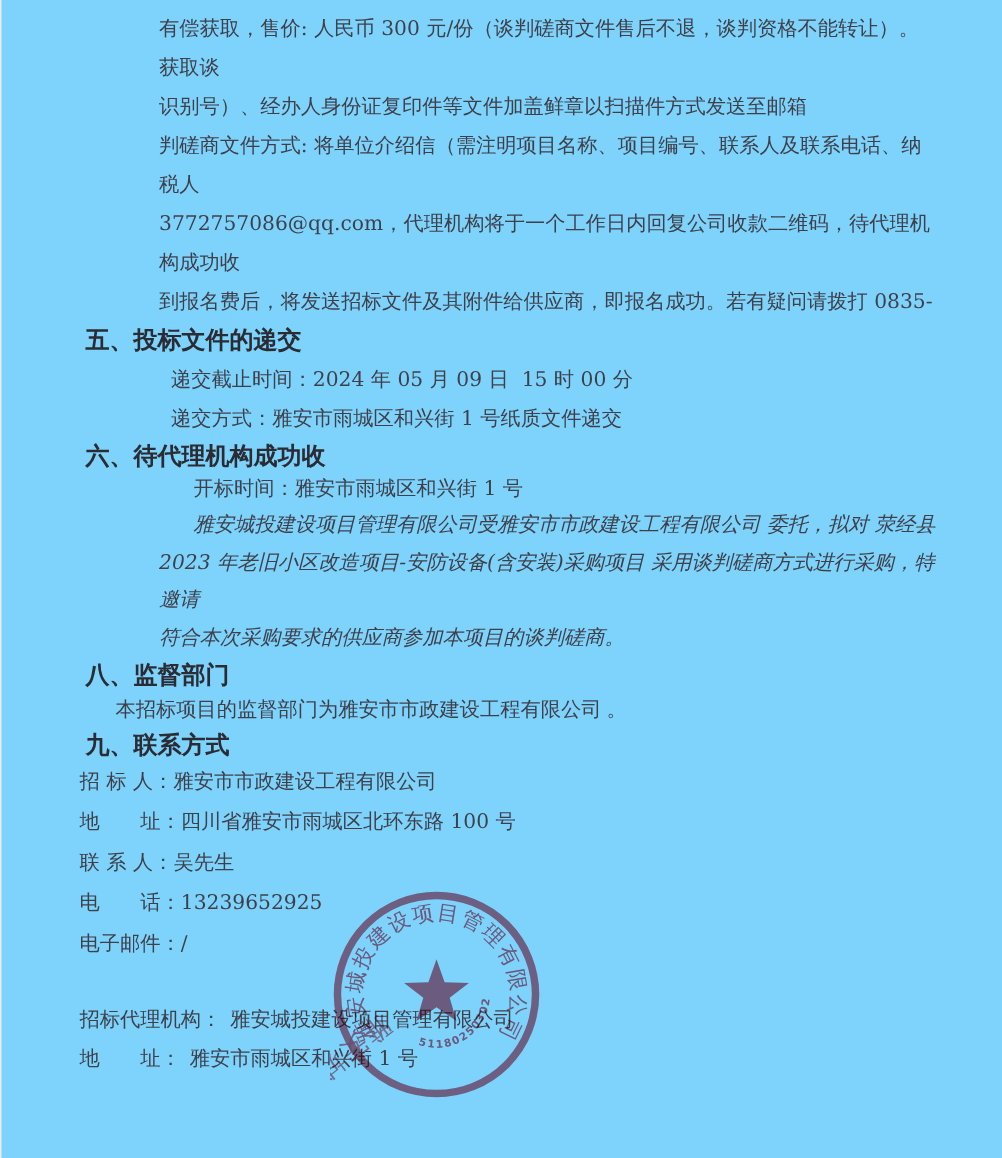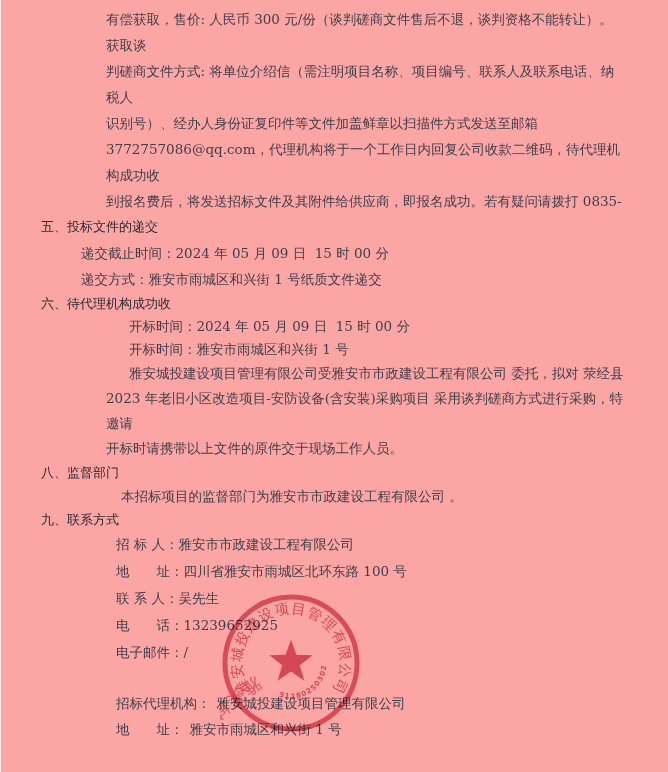--- a/index.html
+++ b/index.html
@@ -1,87 +1,84 @@
 <!DOCTYPE html>
 <html style="--seal-color: #d0485e;"><head>
 <meta charset="utf-8">
 <style>
   :root { --seal-color:#d0485e; }
   * { margin:0; padding:0; box-sizing:border-box; }
   html,body { background:#ffffff; }
   .page {
-    position:relative; width:668px; height:772px; background:#fca5a5;
+    position:relative; width:668px; height:772px; background:#7dd3fc;
     overflow:hidden; padding-top:6px;
     font-family:"DejaVu Serif","Liberation Serif",serif;
     color:#3f3f49; font-size:13.5px;
     border-left:1px solid #ececec;
   }
   .para-top .line { line-height:26px; margin-left:105px; margin-right:42px; }
   .heading {
     font-family:"DejaVu Sans","Liberation Sans",sans-serif;
-    font-weight:normal; color:#2b2b33; font-size:13px; margin-left:40px;
+    font-weight:bold; color:#2b2b33; font-size:16px; margin-left:56px;
   }
   .h5 { line-height:26px; }
   .h6, .h7, .h8, .h9 { line-height:23px; }
   .h7 { line-height:24px; }
-  .sec5-rows .row { line-height:26px; margin-left:80px; }
+  .sec5-rows .row { line-height:26px; margin-left:113px; }
   .sec6-rows .row { line-height:23px; margin-left:128px; }
-  .sec7-para .line { line-height:25px; margin-left:105px; margin-right:44px; }
+  .sec7-para .line { line-height:25px; margin-left:105px; margin-right:44px;font-style:italic; }
   .sec7-para .line.indent { margin-left:128px; }
-  .sec8-body { line-height:24px; margin-left:120px; }
-  .contact .row { line-height:27px; margin-left:115px; }
+  .sec8-body { line-height:24px; margin-left:76px;font-family:Liberation Serif, serif; }
+  .contact .row { line-height:27px; margin-left:52px; }
   .agency { margin-top:24px; }
   .agency .row { line-height:26px; }
   .row .lbl { white-space:pre; }
   .row .val { white-space:pre; }
   .agency .row .val { padding-left:6px; }
   .seal {
     position:absolute; left:219px; top:592px; width:142px; height:142px;
     mix-blend-mode:multiply; opacity:0.9; pointer-events:none;
   }
   .seal svg { width:100%; height:100%; }
   .seal text { font-family:"DejaVu Sans","Liberation Sans",sans-serif; }
 </style>
 </head>
 <body>
 
 <div class="page">
 
   <div class="para-top">
     <div class="line">有偿获取，售价: 人民币 300 元/份（谈判磋商文件售后不退，谈判资格不能转让）。获取谈</div>
+    <div class="line">识别号）、经办人身份证复印件等文件加盖鲜章以扫描件方式发送至邮箱</div>
     <div class="line">判磋商文件方式: 将单位介绍信（需注明项目名称、项目编号、联系人及联系电话、纳税人</div>
-    <div class="line">识别号）、经办人身份证复印件等文件加盖鲜章以扫描件方式发送至邮箱</div>
     <div class="line">3772757086@qq.com，代理机构将于一个工作日内回复公司收款二维码，待代理机构成功收</div>
     <div class="line">到报名费后，将发送招标文件及其附件给供应商，即报名成功。若有疑问请拨打 0835-</div>
   </div>
 
   <div class="heading h5">五、投标文件的递交</div>
   <div class="sec5-rows">
     <div class="row">
       <span class="lbl">递交截止时间：</span><span class="val">2024 年 05 月 09 日  15 时 00 分</span>
     </div>
     <div class="row">
       <span class="lbl">递交方式：</span><span class="val">雅安市雨城区和兴街 1 号纸质文件递交</span>
     </div>
   </div>
 
   <div class="heading h6">六、待代理机构成功收</div>
   <div class="sec6-rows">
     <div class="row">
-      <span class="lbl">开标时间：</span><span class="val">2024 年 05 月 09 日  15 时 00 分</span>
-    </div>
-    <div class="row">
       <span class="lbl">开标时间：</span><span class="val">雅安市雨城区和兴街 1 号</span>
     </div>
   </div>
 
   <div class="sec7-para">
     <div class="line indent">雅安城投建设项目管理有限公司受雅安市市政建设工程有限公司 委托，拟对 荥经县</div>
     <div class="line">2023 年老旧小区改造项目-安防设备(含安装)采购项目 采用谈判磋商方式进行采购，特邀请</div>
-    <div class="line">开标时请携带以上文件的原件交于现场工作人员。</div>
+    <div class="line">符合本次采购要求的供应商参加本项目的谈判磋商。</div>
   </div>
 
   <div class="heading h8">八、监督部门</div>
   <div class="sec8-body">本招标项目的监督部门为雅安市市政建设工程有限公司 。</div>
 
   <div class="heading h9">九、联系方式</div>
 
   <div class="contact tenderer">
     <div class="row">
       <span class="lbl">招 标 人：</span><span class="val">雅安市市政建设工程有限公司</span>

